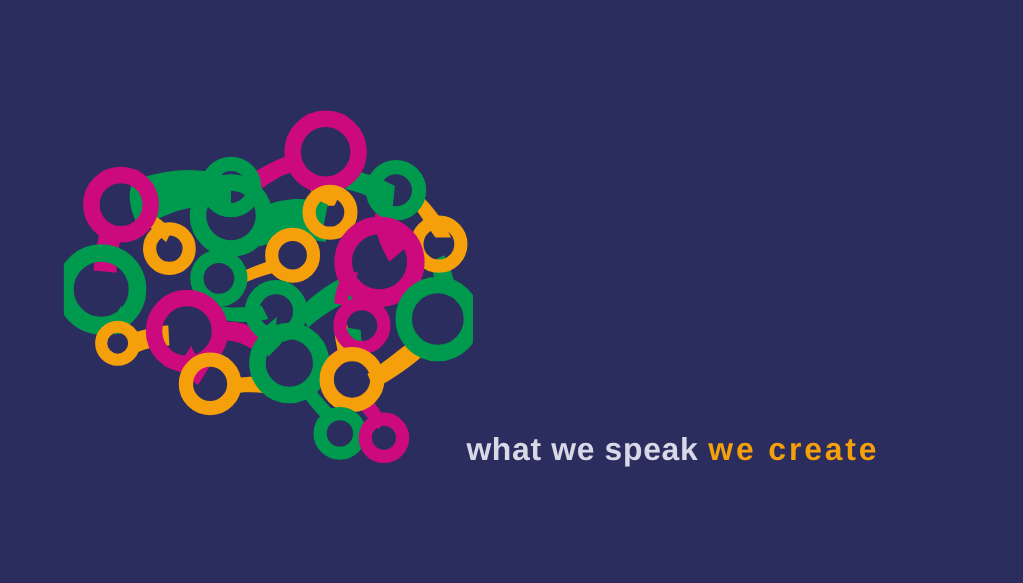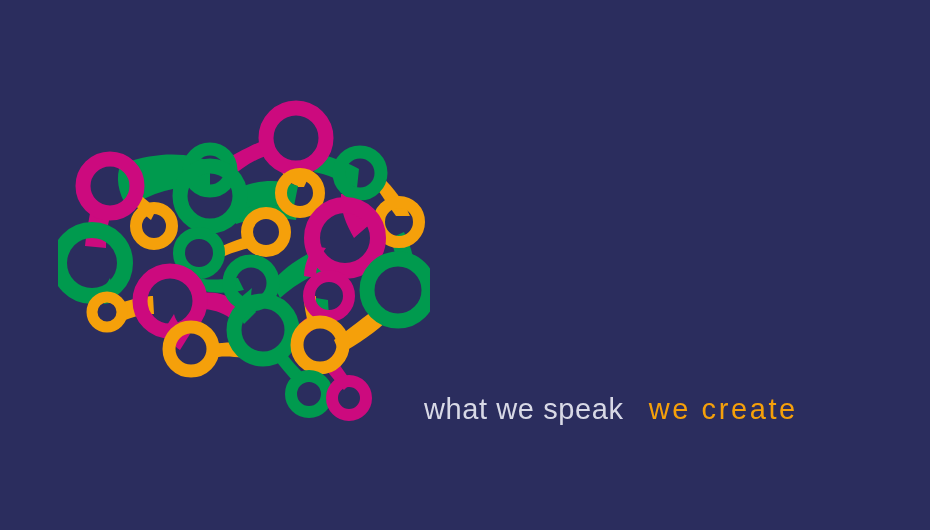--- a/index.html
+++ b/index.html
@@ -31,28 +31,28 @@
     position: absolute;
     left: 424px;
     top: 391px;
     height: 36px;
     line-height: 36px;
     white-space: nowrap;
     font-size: 29px;
   }
   .tag-light {
     color: #d8d9e6;
-    font-weight: 400;
+    font-weight: 700;
     letter-spacing: 0.6px;
   }
   .tag-bold {
     color: #f5a00a;
-    font-weight: 400;
+    font-weight: 700;
     letter-spacing: 2.6px;
-    margin-left: 25px;
+    margin-left: 9px;
   }
 </style>
 </head>
 <body>
 
 <div id="slide" style="background: rgb(43, 45, 94);">
 
   <div id="brain-logo">
     <svg viewBox="0 0 372 336" width="372" height="336" xmlns="http://www.w3.org/2000/svg">
 

